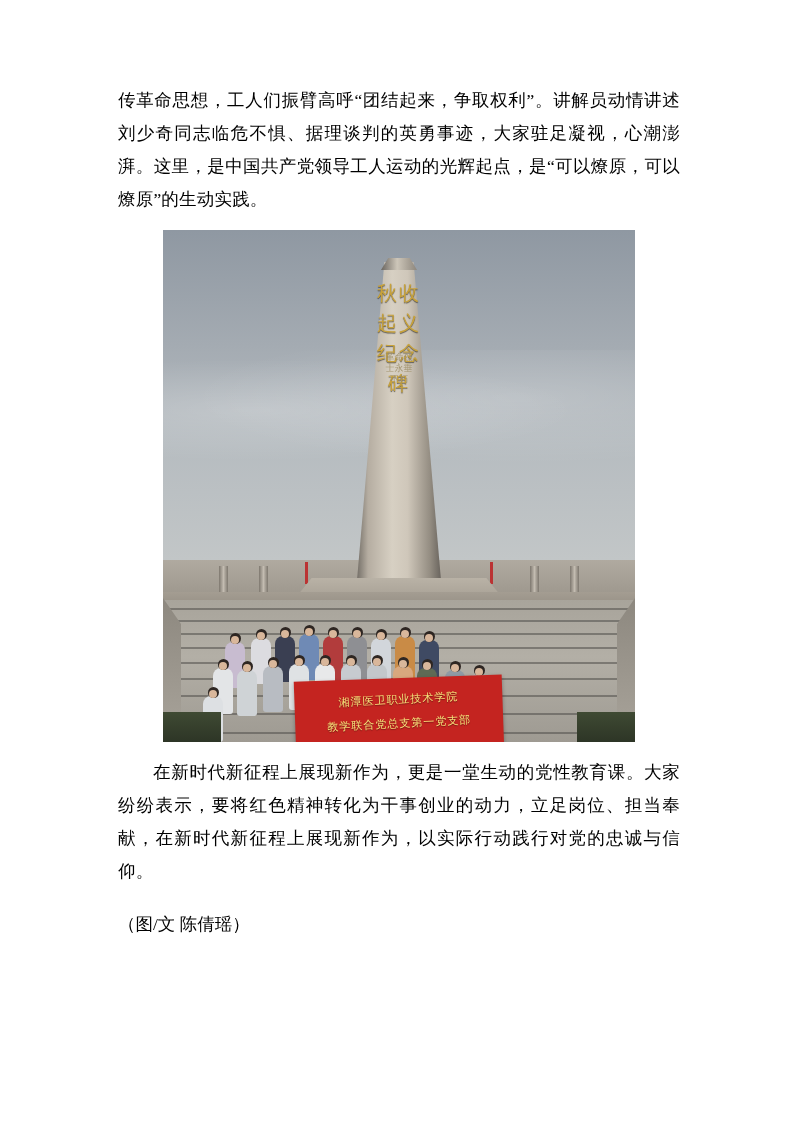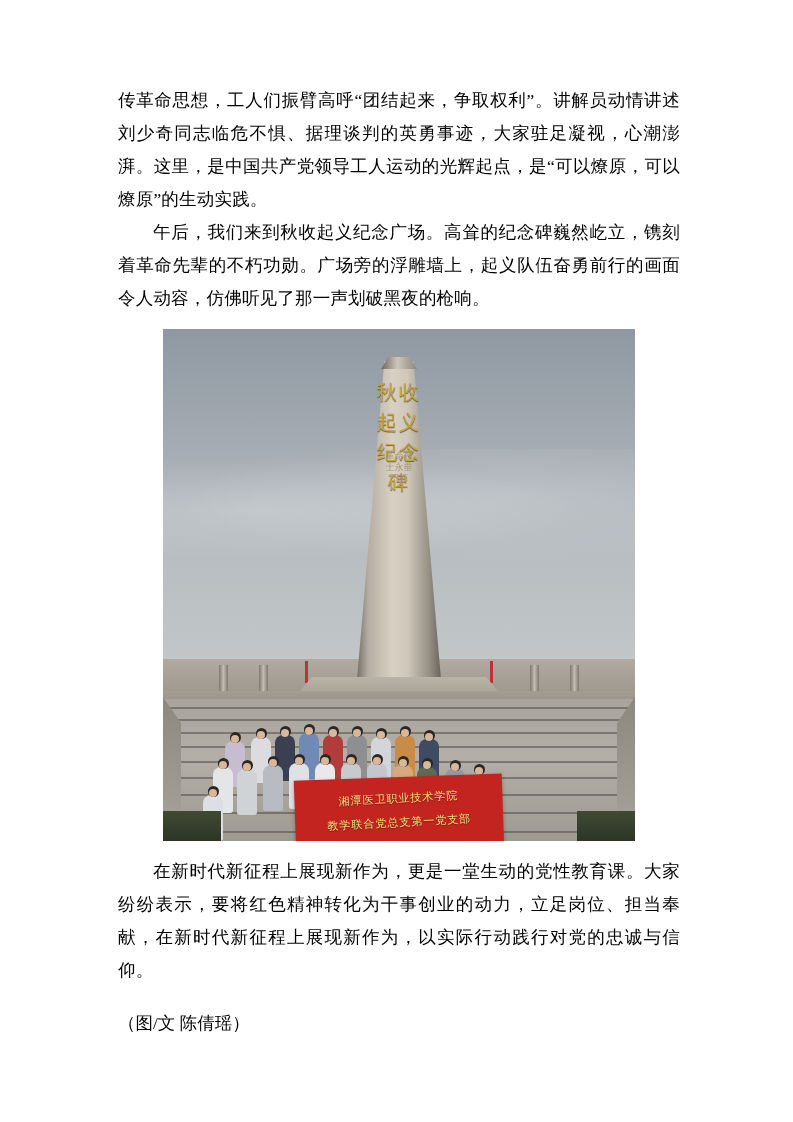--- a/index.html
+++ b/index.html
@@ -252,21 +252,20 @@
   }
 </style>
 </head>
 <body>
 
 <div class="page">
   <div class="content">
 
     <p class="para">传革命思想，工人们振臂高呼“团结起来，争取权利”。讲解员动情讲述刘少奇同志临危不惧、据理谈判的英勇事迹，大家驻足凝视，心潮澎湃。这里，是中国共产党领导工人运动的光辉起点，是“可以燎原，可以燎原”的生动实践。</p>
 
-    <p class="para indent">午后，我们来到秋收起义纪念广场。高耸的纪念碑巍然屹立，镌刻着革命先辈的不朽功勋。广场旁的浮雕墙上，起义队伍奋勇前行的画面令人动容，仿佛听见了那一声划破黑夜的枪响。</p>
 
     <div class="figure">
       <div class="photo">
         <div class="sky">
           <div class="cloudband"></div>
         </div>
 
         <div class="base-wall"></div>
         <div class="pillar" style="left:56px;"></div>
         <div class="pillar" style="left:96px;"></div>

